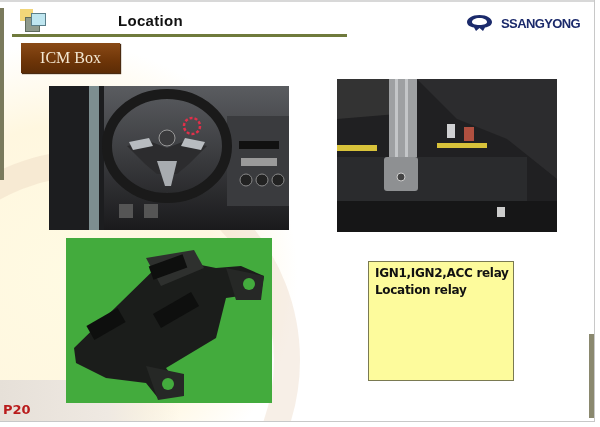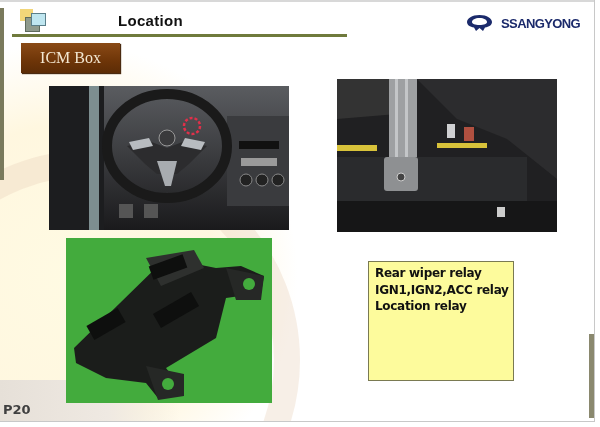--- a/index.html
+++ b/index.html
@@ -20,21 +20,21 @@
   .logo { position:absolute; left:466px; top:14px; display:flex; align-items:center; }
   .logo-mark { width:27px; height:18px; position:relative; }
   .logo-text { font-size:13px; font-weight:bold; color:#1b2a6b; letter-spacing:-0.6px; margin-left:8px; font-family:"Liberation Sans", sans-serif; }
   .tag { position:absolute; left:21px; top:43px; width:99px; height:30px; background:linear-gradient(180deg,#8a4a16 0%, #6e3508 60%, #5c2c06 100%); box-shadow:1px 1px 1px #4a2a10; color:#f3e7d2; font-family:"Liberation Serif", serif; font-size:16px; display:flex; align-items:center; justify-content:center; }
   .photo { position:absolute; overflow:hidden; }
   .photo-dash { left:49px; top:86px; width:240px; height:144px; background:#2a2a2c; }
   .photo-under { left:337px; top:79px; width:220px; height:153px; background:#1e1e20; }
   .photo-box { left:66px; top:238px; width:206px; height:165px; background:#3fa83a; }
   .relay-box { position:absolute; left:368px; top:261px; width:146px; height:120px; background:#fdfb9c; border:1px solid #7a7a52; box-sizing:border-box; padding:3px 0 0 6px; }
   .relay-item { font-size:12px; font-weight:bold; color:#111; line-height:16.5px; white-space:nowrap; font-family:"DejaVu Sans", sans-serif; letter-spacing:-0.3px; }
-  .page-num { position:absolute; left:3px; top:402px; font-size:13px; font-weight:bold; color:#404040; font-family:"DejaVu Sans", sans-serif; }
+  .page-num { position:absolute; left:3px; top:402px; font-size:13px; font-weight:bold; color:#b91c1c; font-family:"DejaVu Sans", sans-serif; }
 </style>
 </head>
 <body>
 
 <div class="slide">
   <div class="bg-glow"></div>
   <div class="bg-arc"></div>
   <div class="bg-corner"></div>
   <div class="top-line"></div>
   <div class="left-bar"></div>
@@ -117,19 +117,18 @@
       <rect x="22" y="78" width="36" height="16" fill="#0e0f0e" transform="rotate(-30 40 86)"></rect>
       <rect x="88" y="64" width="44" height="16" fill="#0e0f0e" transform="rotate(-30 110 72)"></rect>
       <path d="M160 30 L198 38 L195 62 L170 62 Z" fill="#262826"></path>
       <circle cx="183" cy="46" r="6" fill="#43ab3d"></circle>
       <path d="M80 128 L118 136 L118 158 L92 162 Z" fill="#262826"></path>
       <circle cx="102" cy="146" r="6" fill="#43ab3d"></circle>
     </svg>
   </div>
 
   <div class="relay-box">
-    <div class="relay-item">Rear wiper relay</div>
     <div class="relay-item">IGN1,IGN2,ACC relay</div>
     <div class="relay-item">Location relay</div>
   </div>
 
   <div class="page-num">P20</div>
 </div>
 
 </body></html>

